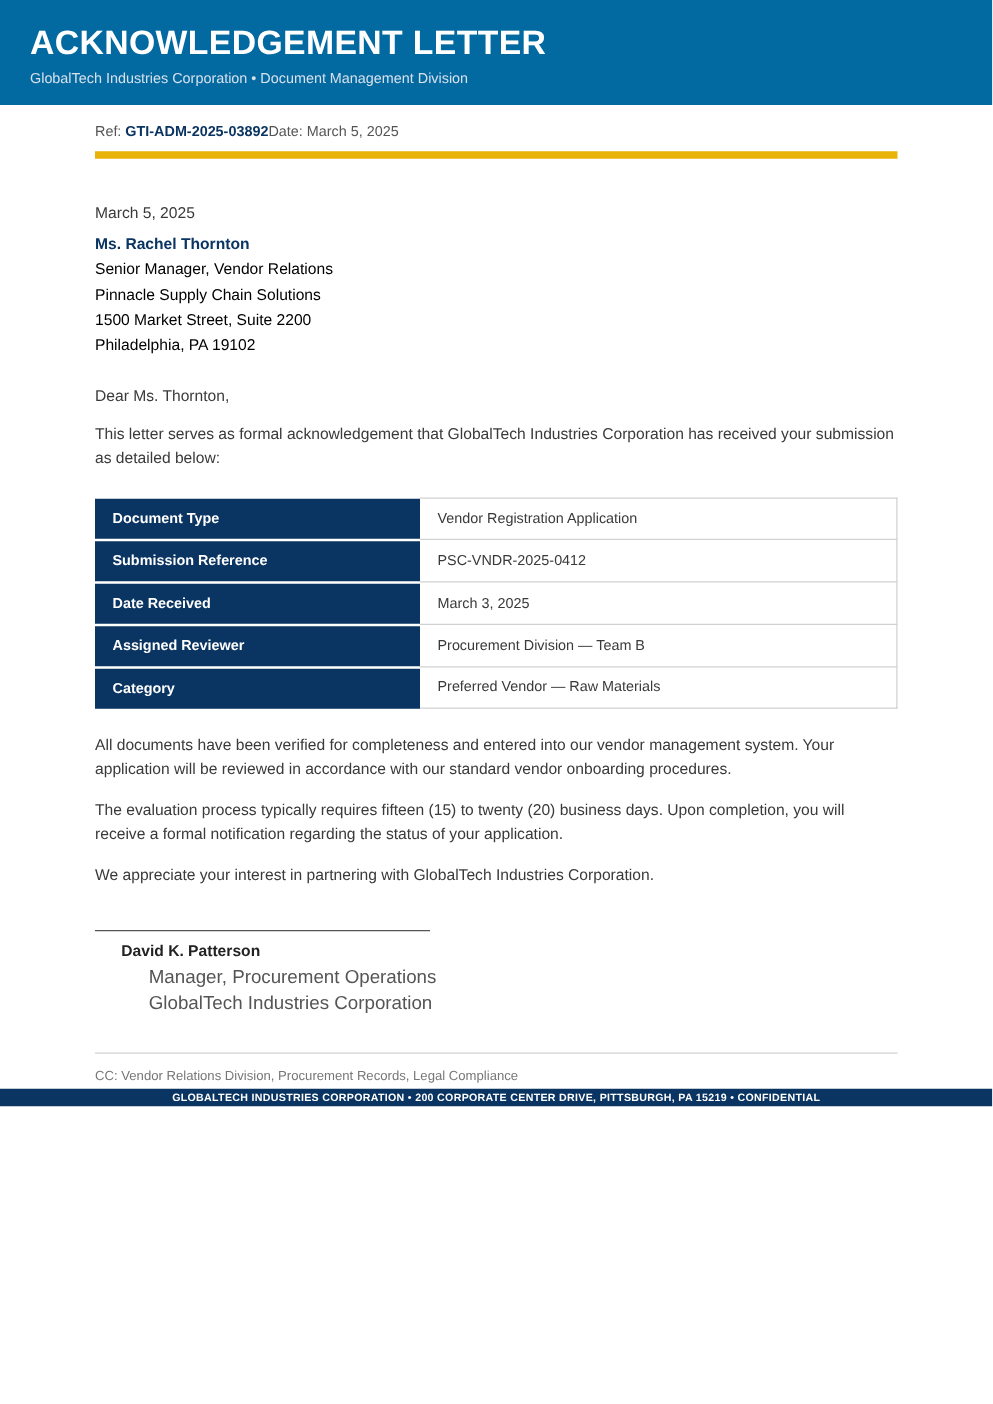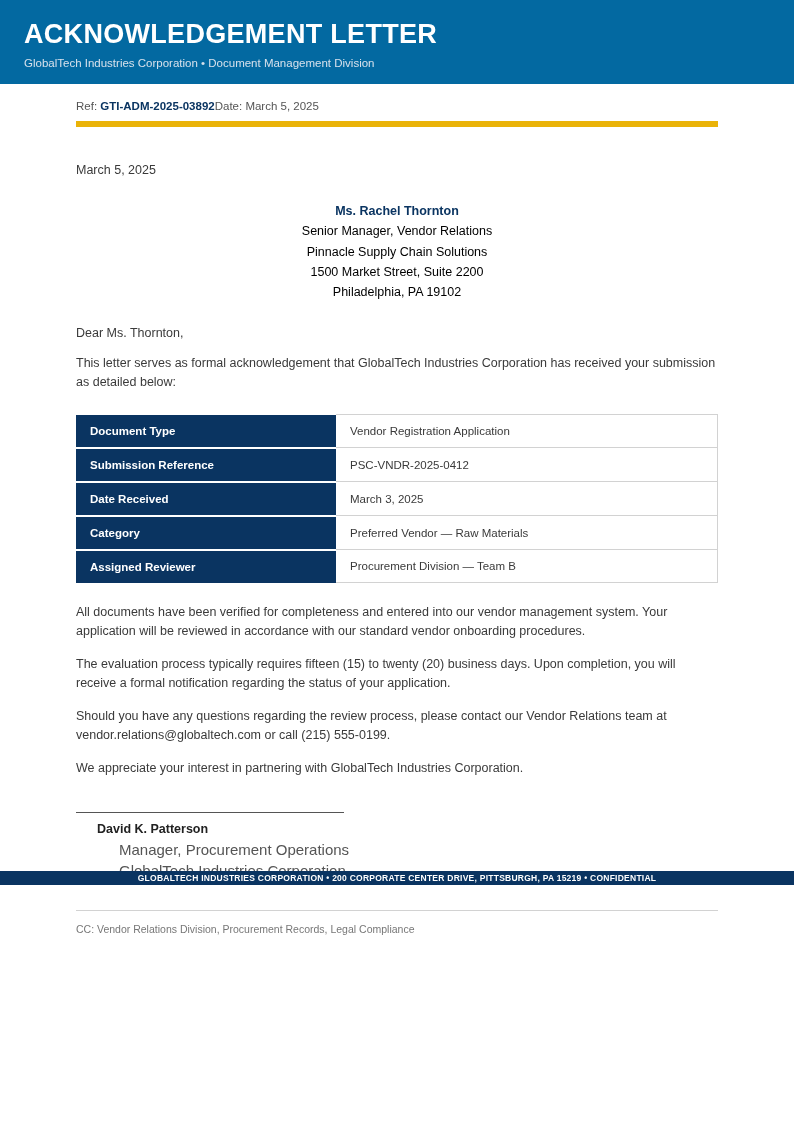--- a/index.html
+++ b/index.html
@@ -73,22 +73,21 @@
     color: #555555;
   }
 
   
   .letter-date {
     font-size: 12.5px;
     color: #3a3a3a;
     margin-top: 36px;
   }
   .addressee {
-    margin-top: 24px;
-    text-align: center;
+    margin-top: 8px;
   }
   .addressee-name {
     font-size: 12.5px;
     font-weight: bold;
     color: #0a3461;
     line-height: 1.62;
   }
   .addressee-line {
     font-size: 12.5px;
     color: #000000;
@@ -240,33 +239,32 @@
         </tr>
         <tr>
           <td class="cell-label">Submission Reference</td>
           <td class="cell-value">PSC-VNDR-2025-0412</td>
         </tr>
         <tr>
           <td class="cell-label">Date Received</td>
           <td class="cell-value">March 3, 2025</td>
         </tr>
         <tr>
+          <td class="cell-label">Assigned Reviewer</td>
+          <td class="cell-value">Procurement Division — Team B</td>
+        </tr>
+        <tr>
           <td class="cell-label">Category</td>
           <td class="cell-value">Preferred Vendor — Raw Materials</td>
         </tr>
-        <tr>
-          <td class="cell-label">Assigned Reviewer</td>
-          <td class="cell-value">Procurement Division — Team B</td>
-        </tr>
       </tbody>
     </table>
 
     <div class="para">All documents have been verified for completeness and entered into our vendor management system. Your application will be reviewed in accordance with our standard vendor onboarding procedures.</div>
     <div class="para">The evaluation process typically requires fifteen (15) to twenty (20) business days. Upon completion, you will receive a formal notification regarding the status of your application.</div>
-    <div class="para">Should you have any questions regarding the review process, please contact our Vendor Relations team at vendor.relations@globaltech.com or call (215) 555-0199.</div>
     <div class="para">We appreciate your interest in partnering with GlobalTech Industries Corporation.</div>
 
     <div class="signature-block">
       <div class="signature-line"></div>
       <div class="signature-name">David K. Patterson</div>
       <div class="signature-line-text">Manager, Procurement Operations</div>
       <div class="signature-line-text">GlobalTech Industries Corporation</div>
     </div>
 
     <div class="cc-divider"></div>

